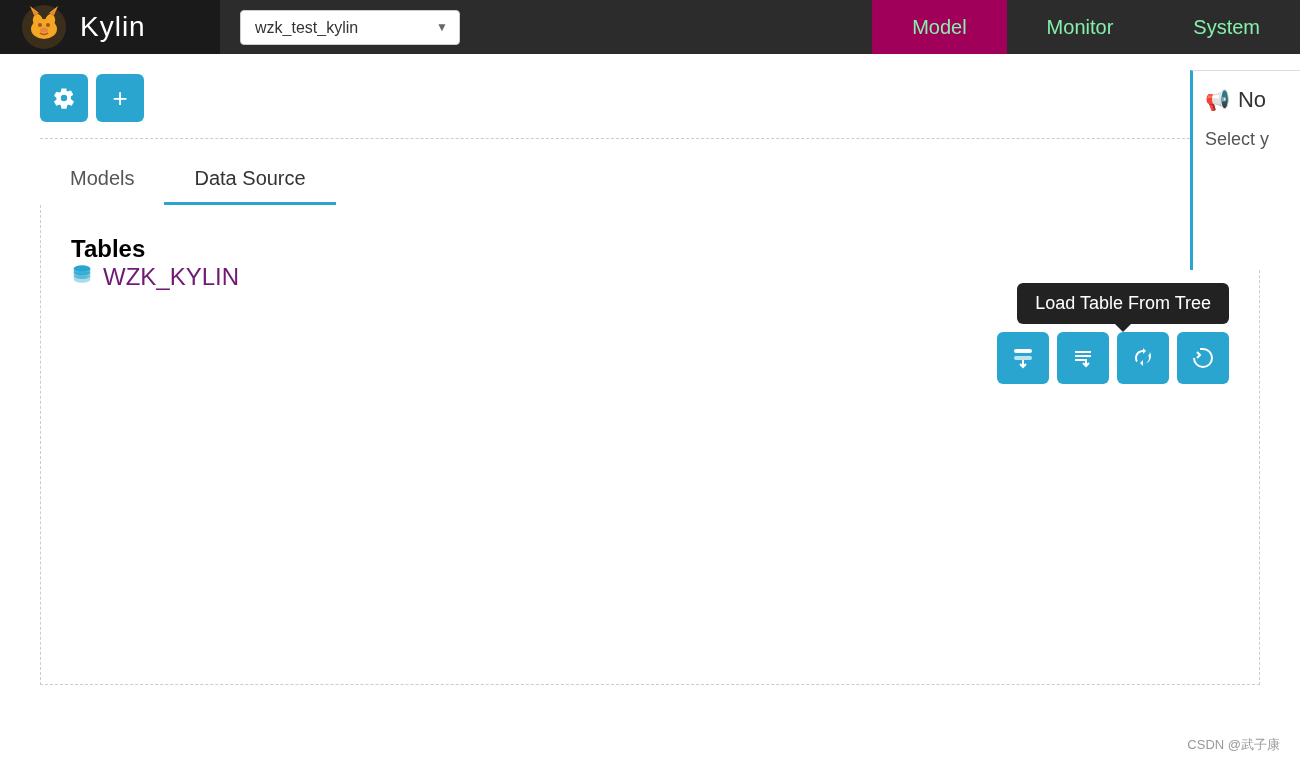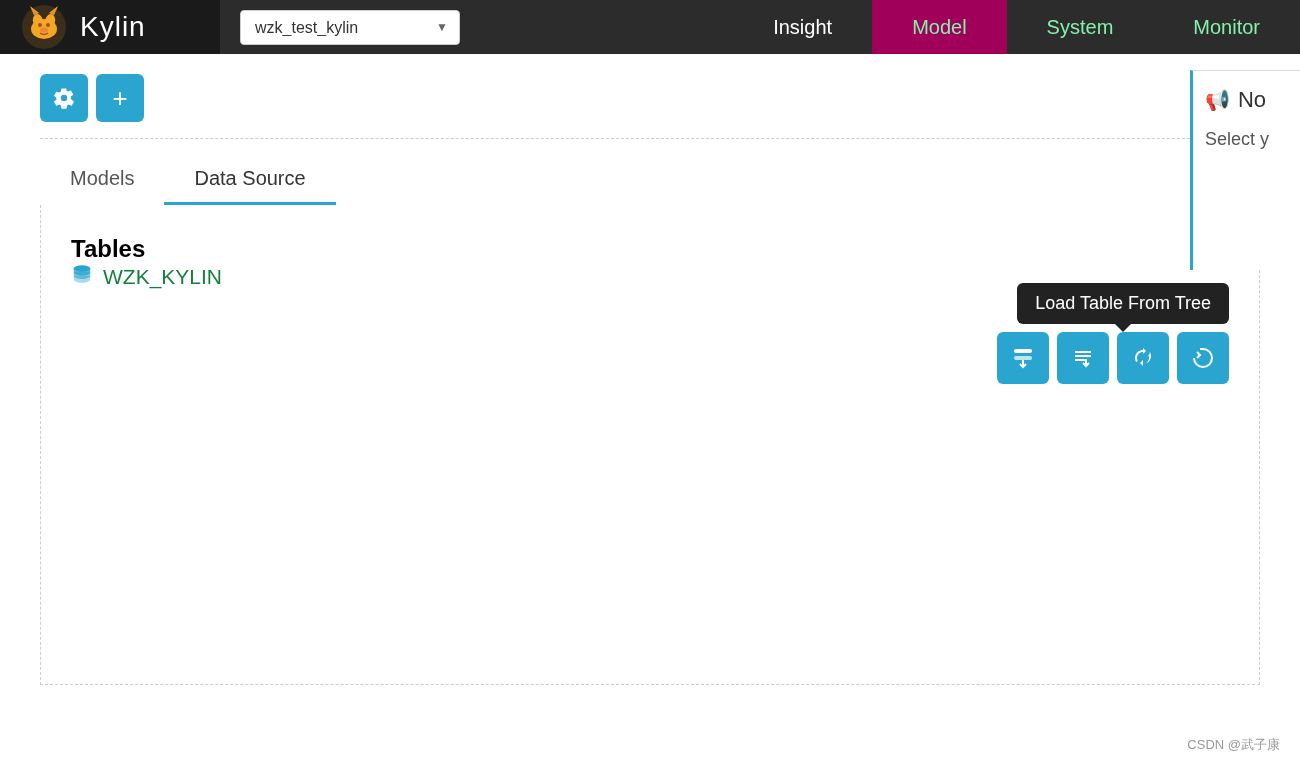--- a/index.html
+++ b/index.html
@@ -199,22 +199,22 @@
       display: flex;
       align-items: center;
       gap: 10px;
       cursor: pointer;
     }
     .table-icon {
       color: #29a5d0;
       font-size: 22px;
     }
     .table-name {
-      color: #15803d;
-      font-size: 21px;
+      color: #701a75;
+      font-size: 24px;
       font-weight: 500;
     }
 
     
     .right-panel {
       position: fixed;
       right: 0;
       top: 70px;
       width: 110px;
       background: #fff;
@@ -278,24 +278,23 @@
   <div class="project-selector">
     <div class="project-select-wrapper">
       <select class="project-select">
         <option>wzk_test_kylin</option>
       </select>
       <span class="select-arrow">▼</span>
     </div>
   </div>
 
   <div class="nav-links">
-    <a class="nav-link insight">Insight</a>
     <a class="nav-link active-model">Model</a>
+    <a class="nav-link">Monitor</a>
     <a class="nav-link">System</a>
-    <a class="nav-link">Monitor</a>
   </div>
 </nav>
 
 <div class="main-content">
 
   <div class="toolbar">
     <button class="toolbar-btn gear">
       <svg width="22" height="22" viewBox="0 0 24 24" fill="white">
         <path d="M12 15.5A3.5 3.5 0 018.5 12 3.5 3.5 0 0112 8.5a3.5 3.5 0 013.5 3.5 3.5 3.5 0 01-3.5 3.5m7.43-2.92c.04-.34.07-.68.07-1.08s-.03-.75-.07-1.08l2.32-1.82c.2-.16.26-.44.14-.68l-2.2-3.82c-.12-.22-.4-.3-.62-.22l-2.74 1.1c-.57-.44-1.18-.8-1.85-1.08L14.9 2.08A.5.5 0 0014.4 1.7H9.6c-.24 0-.46.16-.5.4l-.42 2.92c-.67.28-1.28.64-1.85 1.08L4.09 5.1c-.22-.08-.5 0-.62.22L1.27 9.14c-.12.24-.06.52.14.68l2.32 1.82c-.04.33-.07.67-.07 1.06s.03.74.07 1.08L1.41 15.6c-.2.16-.26.44-.14.68l2.2 3.82c.12.22.4.3.62.22l2.74-1.1c.57.44 1.18.8 1.85 1.08l.42 2.92c.04.24.26.4.5.4h4.8c.24 0 .46-.16.5-.4l.42-2.92c.67-.28 1.28-.64 1.85-1.08l2.74 1.1c.22.08.5 0 .62-.22l2.2-3.82c.12-.24.06-.52-.14-.68l-2.32-1.82z"></path>
       </svg>

